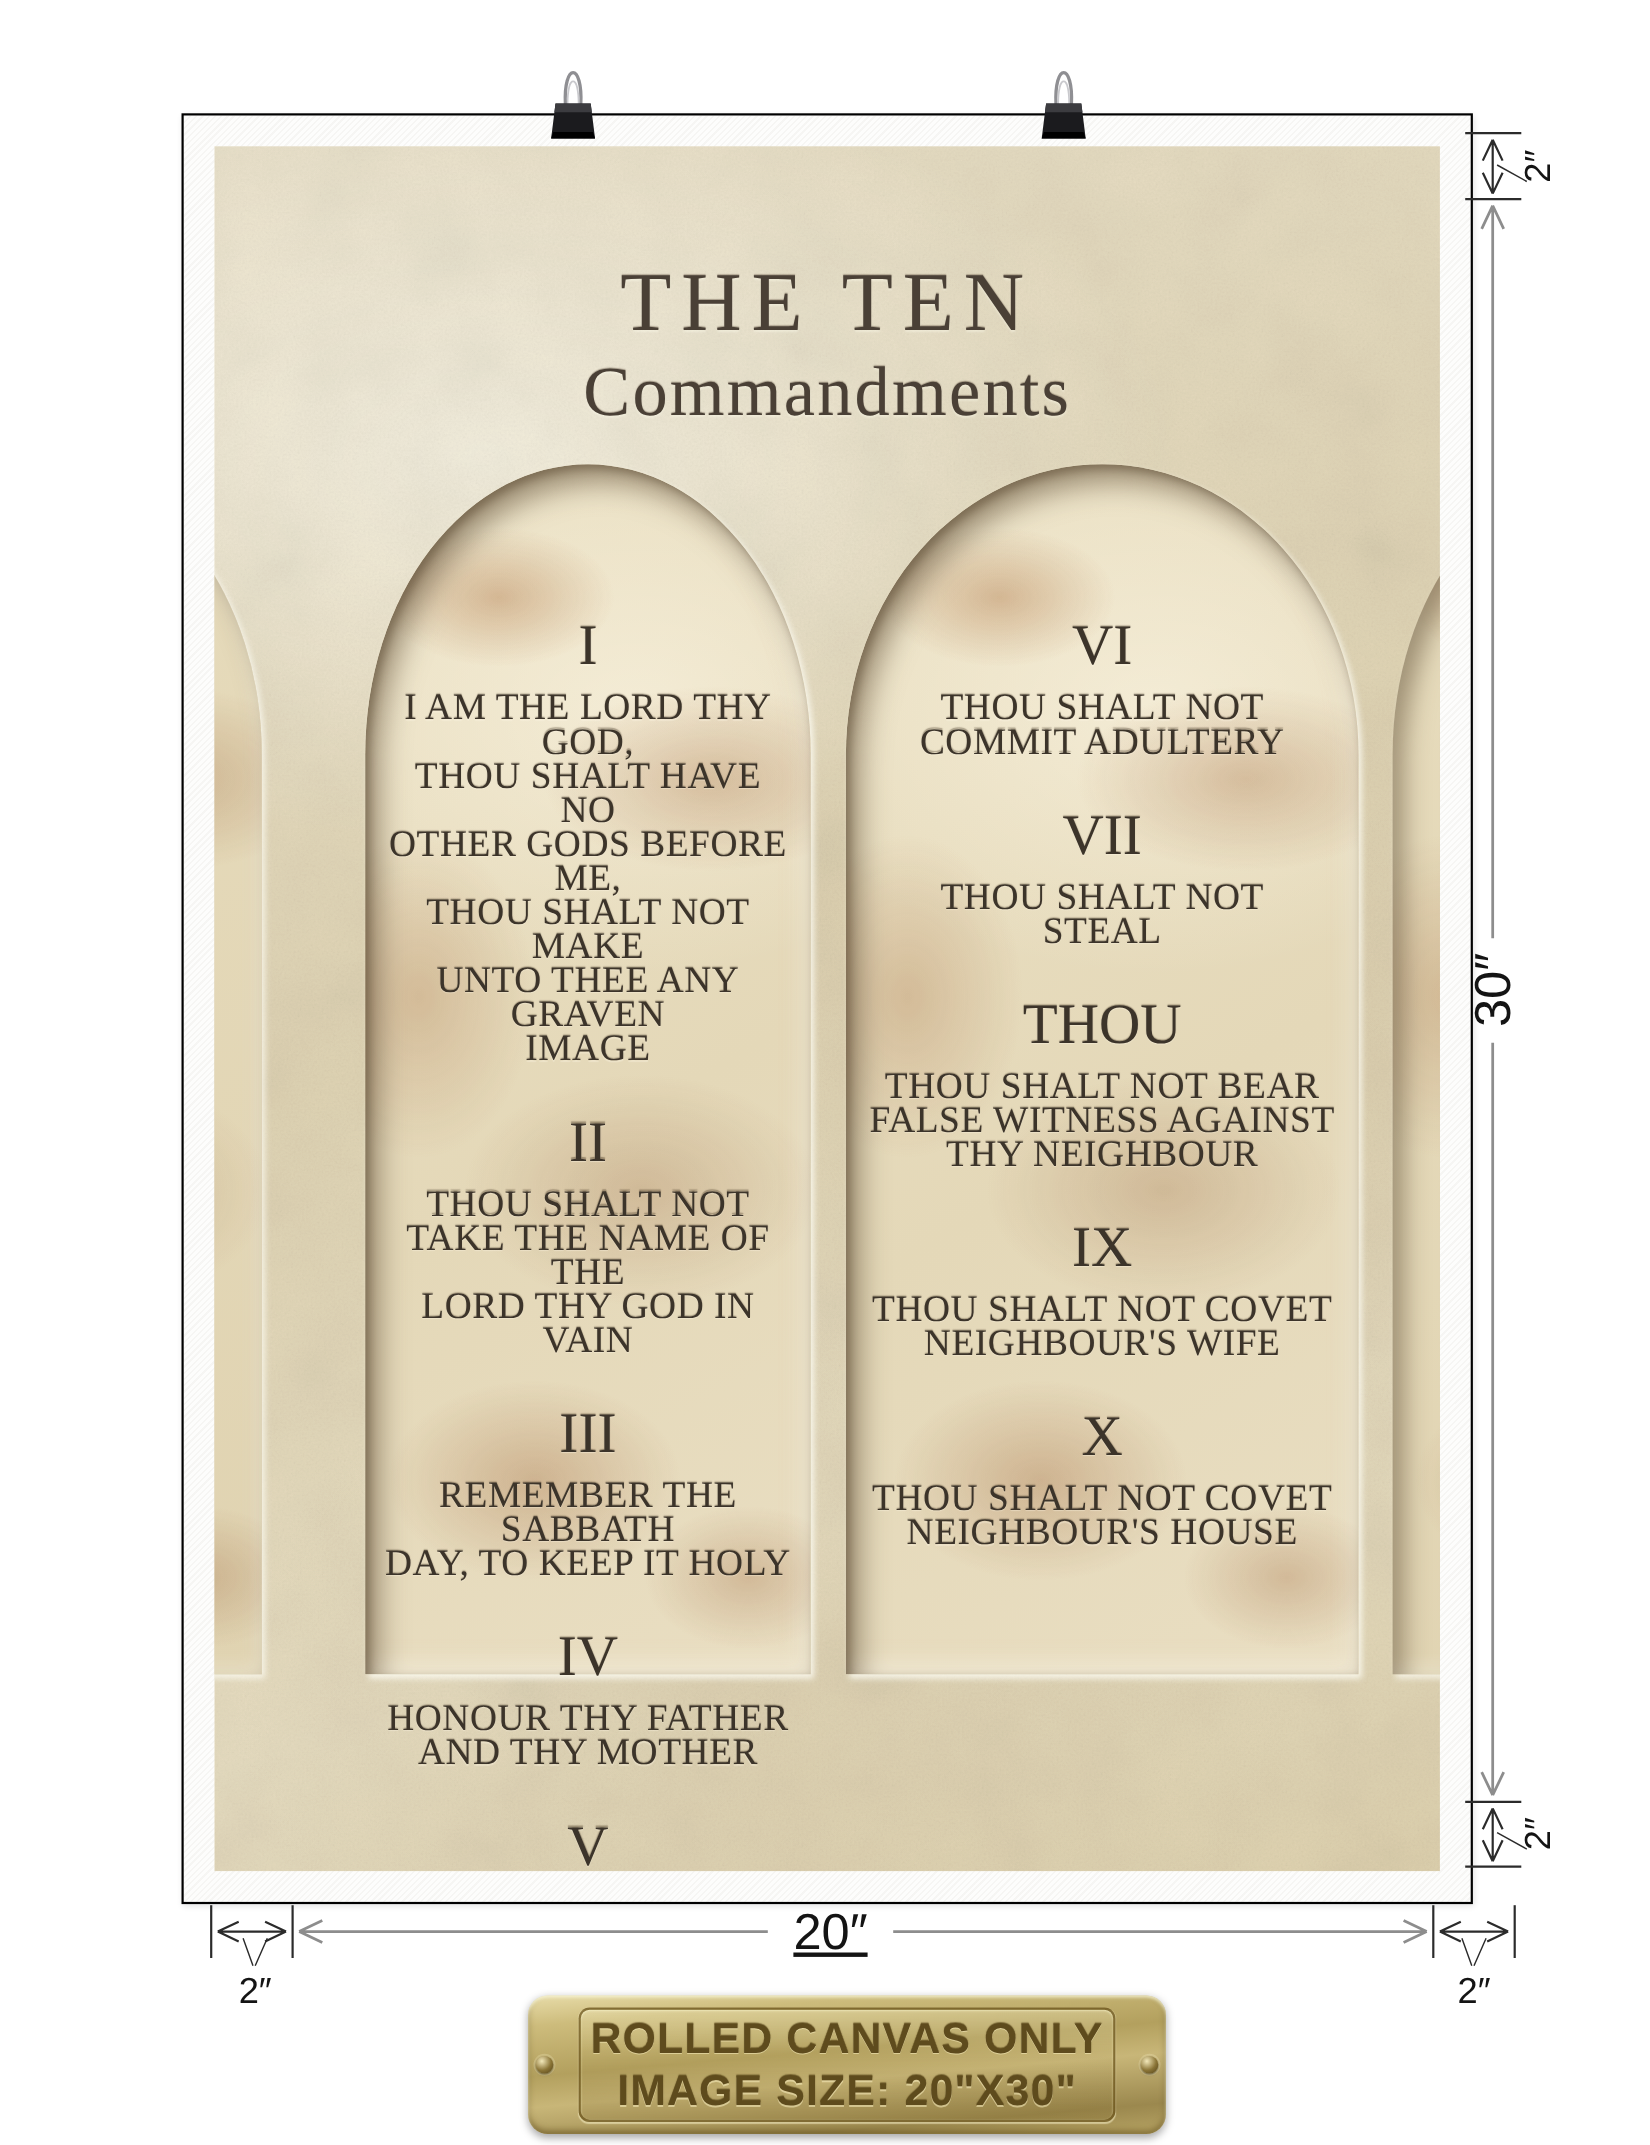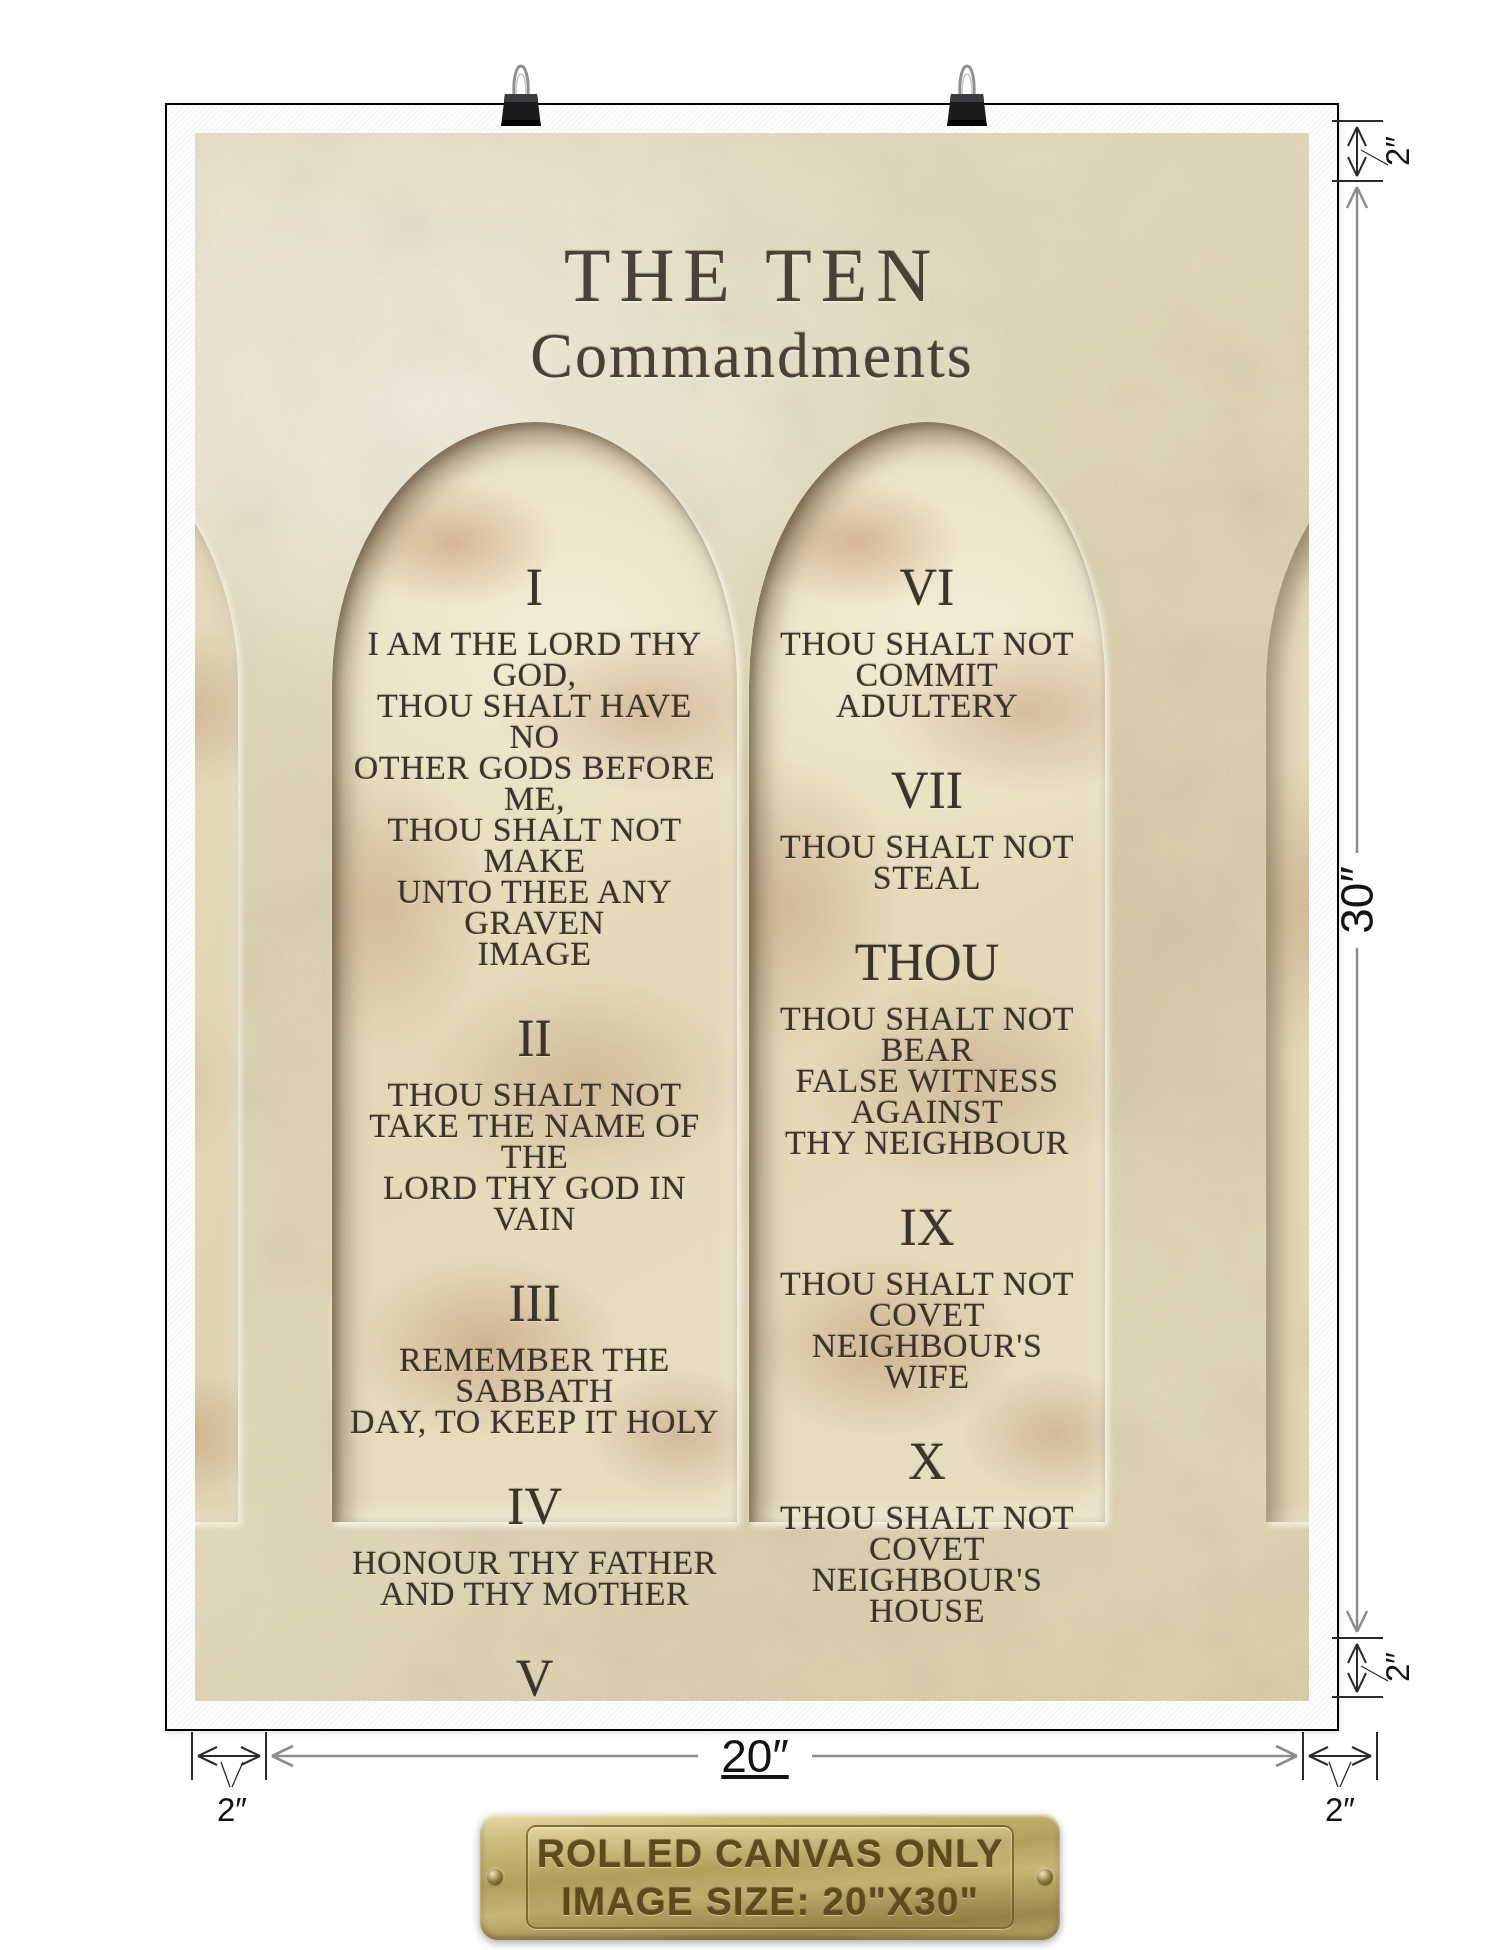--- a/index.html
+++ b/index.html
@@ -39,21 +39,21 @@
       z-index:4;}
   .tablet .veins{position:absolute;inset:0;border-radius:inherit;mix-blend-mode:multiply;opacity:.85;
       background:
         radial-gradient(150px 90px at 30% 11%, rgba(168,96,38,.38), transparent 70%),
         radial-gradient(220px 120px at 78% 26%, rgba(152,82,30,.30), transparent 70%),
         radial-gradient(150px 210px at 12% 44%, rgba(160,88,34,.26), transparent 70%),
         radial-gradient(230px 150px at 62% 60%, rgba(142,76,30,.24), transparent 70%),
         radial-gradient(190px 130px at 38% 84%, rgba(158,86,36,.32), transparent 70%),
         radial-gradient(130px 90px at 86% 92%, rgba(150,80,30,.27), transparent 72%);}
   .tablet.t-left{left:137px;}
-  .tablet.t-right{left:554px;width:356px;}
+  .tablet.t-right{left:574px;width:466px;}
   .tablet.ghost{background:linear-gradient(150deg,#e7dcbd, #e0d3b1);
       box-shadow: 3px 4px 6px rgba(255,255,248,.7),
                   inset 10px 12px 22px rgba(86,68,44,.5),
                   inset -6px -8px 14px rgba(255,252,238,.4); z-index:3;}
   .tablet.g-left{left:-362px;}
   .tablet.g-right{left:auto;right:-362px;}
 
   .tablet .content{position:relative;padding-top:140px;text-align:center;color:#3c342a;z-index:2;}
   .numeral{font-size:52px;line-height:52px;margin:44px 0 14px;
       text-shadow:0 1px 1px rgba(252,246,228,.45), 0 -1px 1px rgba(50,34,16,.4);}

